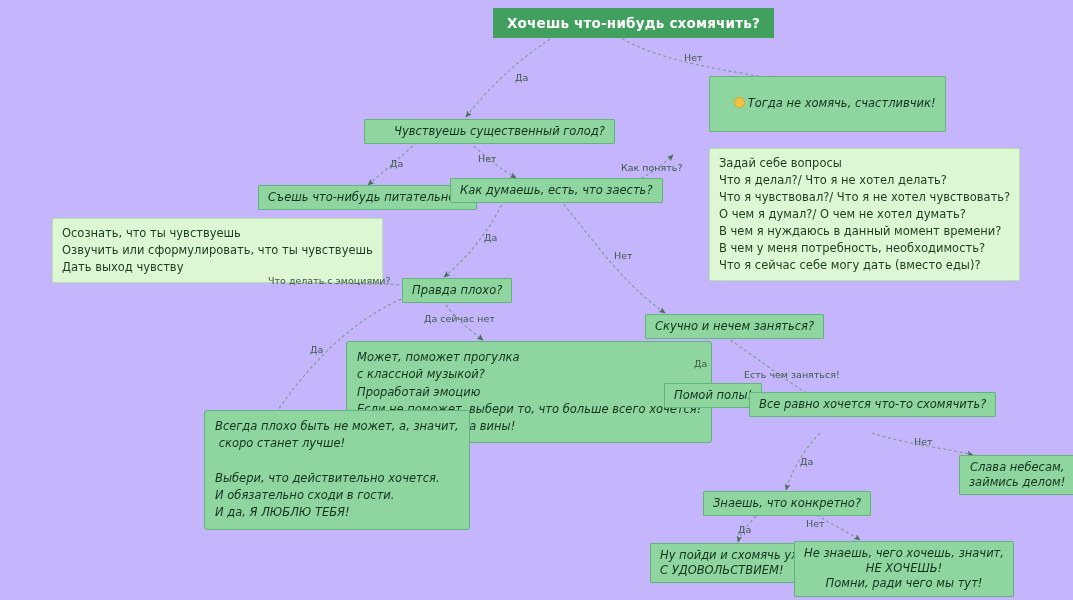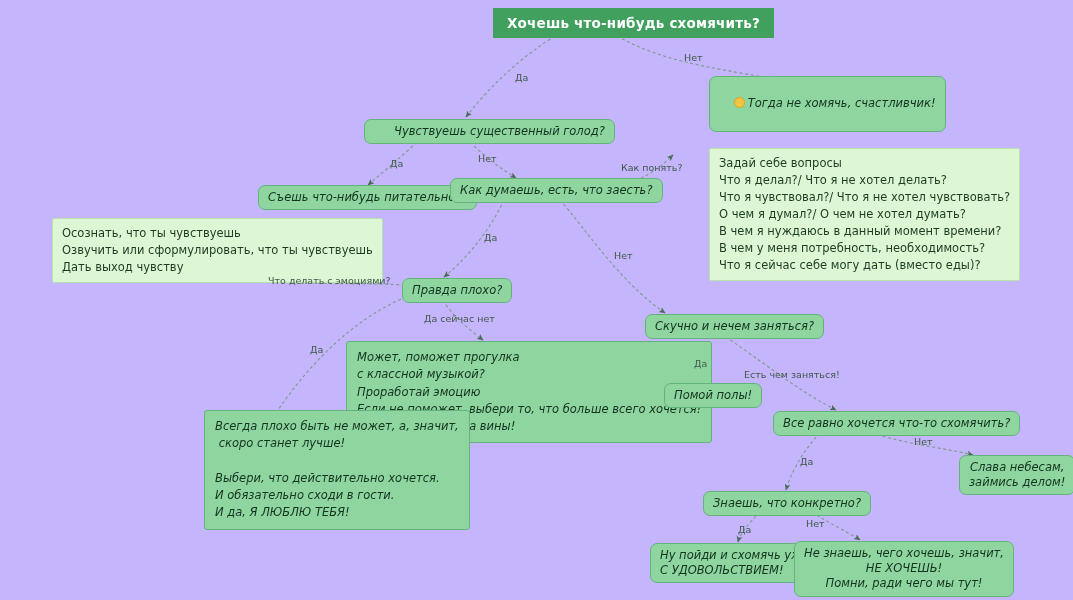--- a/index.html
+++ b/index.html
@@ -35,21 +35,21 @@
     font-size: 13.5px;
     font-family: "DejaVu Sans", sans-serif;
     padding: 7px 14px;
     text-align: center;
     letter-spacing: 0.2px;
   }
   
   .n-pill {
     background: #8ed5a0;
     border: 1px solid #63b47c;
-    border-radius: 7px;
+    border-radius: 1px;
     color: #14341f;
     font-style: italic;
     font-size: 11.5px;
     padding: 4px 9px;
     line-height: 1.32;
   }
   
   .n-block {
     background: #8ed5a0;
     border: 1px solid #63b47c;
@@ -181,21 +181,21 @@
  скоро станет лучше!
 
 Выбери, что действительно хочется.
 И обязательно сходи в гости.
 И да, Я ЛЮБЛЮ ТЕБЯ!</div>
 
   <div class="node n-pill" style="left:645px; top:314px;">Скучно и нечем заняться?</div>
 
   <div class="node n-pill" style="left:664px; top:383px;">Помой полы!</div>
 
-  <div class="node n-pill" style="left:749px; top:411px;margin-left:24px;">Все равно хочется что-то схомячить?</div>
+  <div class="node n-pill" style="left:749px; top:392px;">Все равно хочется что-то схомячить?</div>
 
   <div class="node n-pill center" style="left:959px; top:455px;">Слава небесам,
 займись делом!</div>
 
   <div class="node n-pill" style="left:703px; top:491px;">Знаешь, что конкретно?</div>
 
   <div class="node n-pill" style="left:650px; top:543px;">Ну пойди и схомячь уже!
 С УДОВОЛЬСТВИЕМ!</div>
 
   <div class="node n-pill center" style="left:794px; top:541px;">Не знаешь, чего хочешь, значит,

